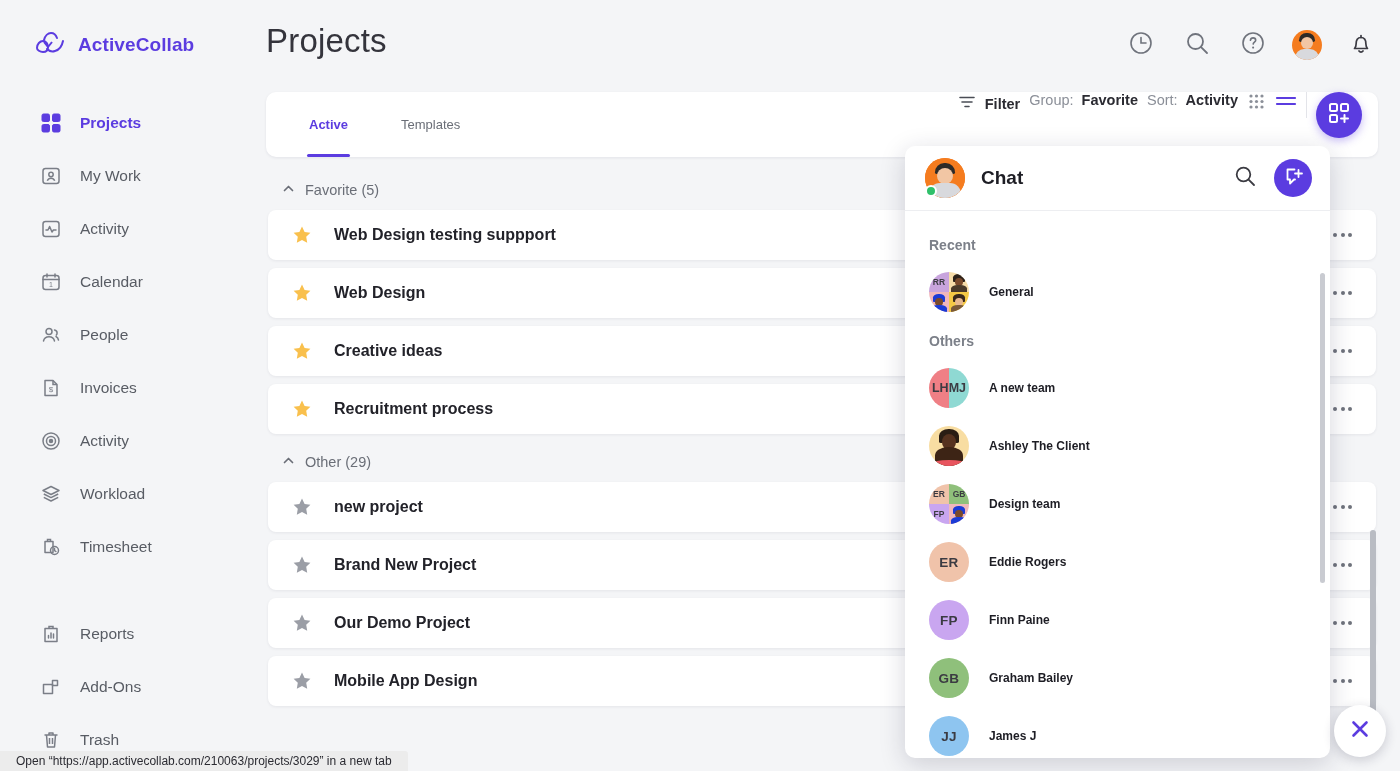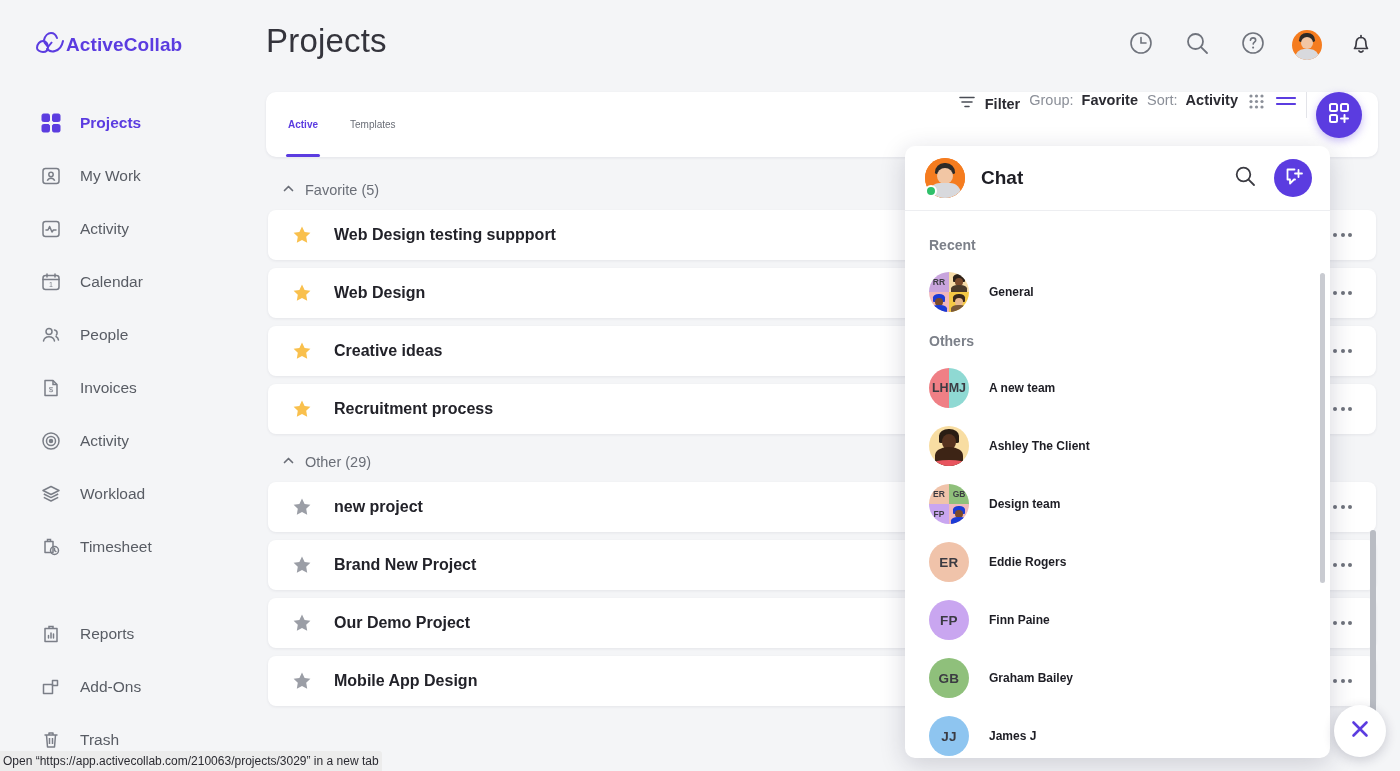--- a/index.html
+++ b/index.html
@@ -10,21 +10,21 @@
     background: #f4f5f7;
     color: #2b2b32;
   }
   #app { position: relative; width: 1400px; height: 771px; background: #f4f5f7; }
 
   
   #sidebar {
     position: absolute; left: 0; top: 0; width: 266px; height: 771px;
     background: #f4f5f7;
   }
-  .brand { display: flex; align-items: center; padding: 30px 0 0 34px; }
+  .brand { display: flex; align-items: center; gap: 12px; padding: 30px 0 0 34px; }
   .brand-name { font-size: 19px; font-weight: 700; color: #5b3ce0; letter-spacing: .1px; }
 
   .nav { margin-top: 36px; }
   .nav-item {
     display: flex; align-items: center; gap: 18px;
     height: 53px; padding-left: 40px; cursor: pointer;
     color: #585c64; font-size: 15.5px;
   }
   .nav-item .nav-ic { width: 22px; height: 22px; display: flex; align-items: center; justify-content: center; flex: 0 0 22px; }
   .nav-item.active { color: #5b3ce0; font-weight: 600; }
@@ -49,21 +49,21 @@
   .hdr-avatar .face { position:absolute; left:9px; top:7px; width:12px; height:12px; background:#f2c6a4; border-radius:6px;}
   .hdr-avatar .body { position:absolute; left:3px; top:19px; width:24px; height:14px; background:#d8d9dd; border-radius:9px 9px 0 0;}
 
   
   #main-card {
     position: absolute; left: 266px; top: 92px; width: 1112px; height: 65px;
     background: #ffffff; border-radius: 10px;
     box-shadow: 0 1px 3px rgba(30,30,60,.08);
   }
   #tabs { position: absolute; left: 20px; top: 0; display: flex; gap: 28px; height: 65px; align-items: center; }
-  .tab { font-size: 10px; color: #6a6e77; cursor: pointer; position: relative; height: 65px; display:flex; align-items:center; padding: 0 2px; }
+  .tab { font-size: 13px; color: #6a6e77; cursor: pointer; position: relative; height: 65px; display:flex; align-items:center; padding: 0 2px; margin-left: 21px; }
   .tab.active { color: #5b3ce0; font-weight: 600; }
   .tab.active::after {
     content: ""; position: absolute; left: 0; right: 0; bottom: 0; height: 3px;
     background: #5b3ce0; border-radius: 2px;
   }
   #toolbar { position: absolute; right: 16px; top: 0; height: 65px; display: flex; align-items: flex-start; gap: 9px; }
   .tb-item { display: flex; align-items: center; gap: 8px; font-size: 14.5px; cursor: pointer; }
   .tb-label-muted { color: #8b8f98; }
   .tb-label-strong { color: #2b2b32; font-weight: 600; }
   .tb-sep { width: 1px; height: 26px; background: #e3e4e9; }
@@ -145,21 +145,21 @@
   }
   #list-scroll {
     position: absolute; right: 2px; top: 360px; width: 6px; height: 200px;
     background: #b9bcc3; border-radius: 3px;
   }
 
   
   #statusbar {
     position: absolute; left: 0; bottom: 0; height: 20px;
     background: #ececec; color: #2b2b32; font-size: 12px;
-    display: flex; align-items: center; padding: 0 3px;
+    display: flex; align-items: center; padding: 0 16px;
     border-top-right-radius: 3px; z-index: 30;
     font-family: "Liberation Sans", sans-serif;
     margin-top: 20px;
   }
 </style>
 </head>
 <body>
 
 <div id="app">
 

